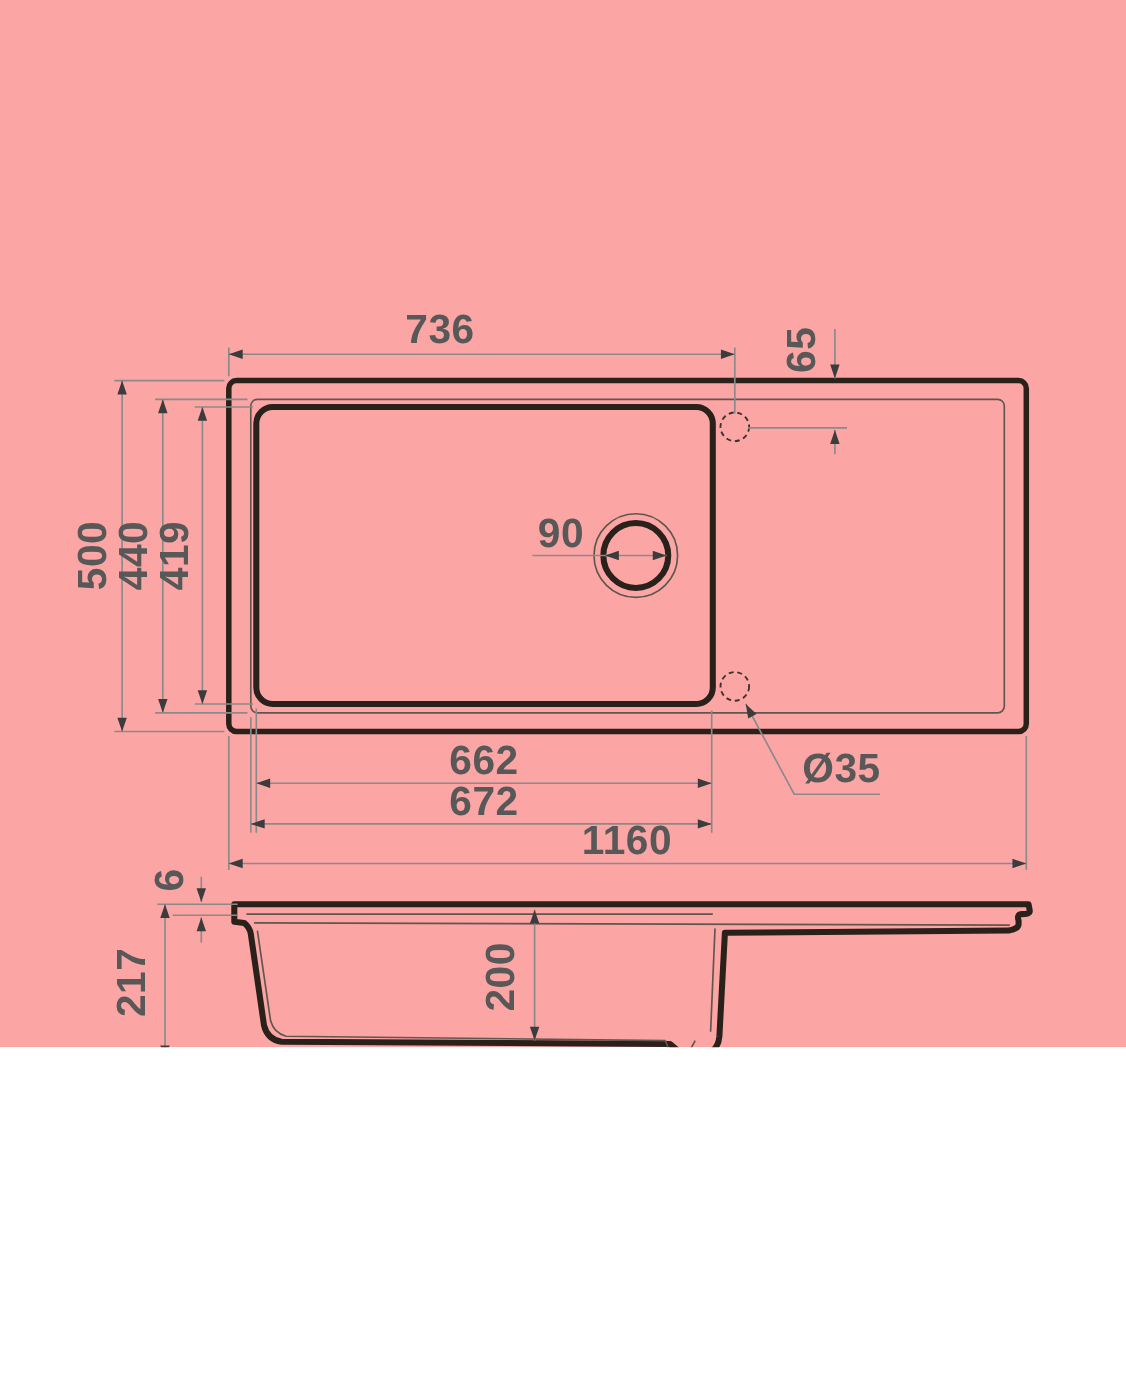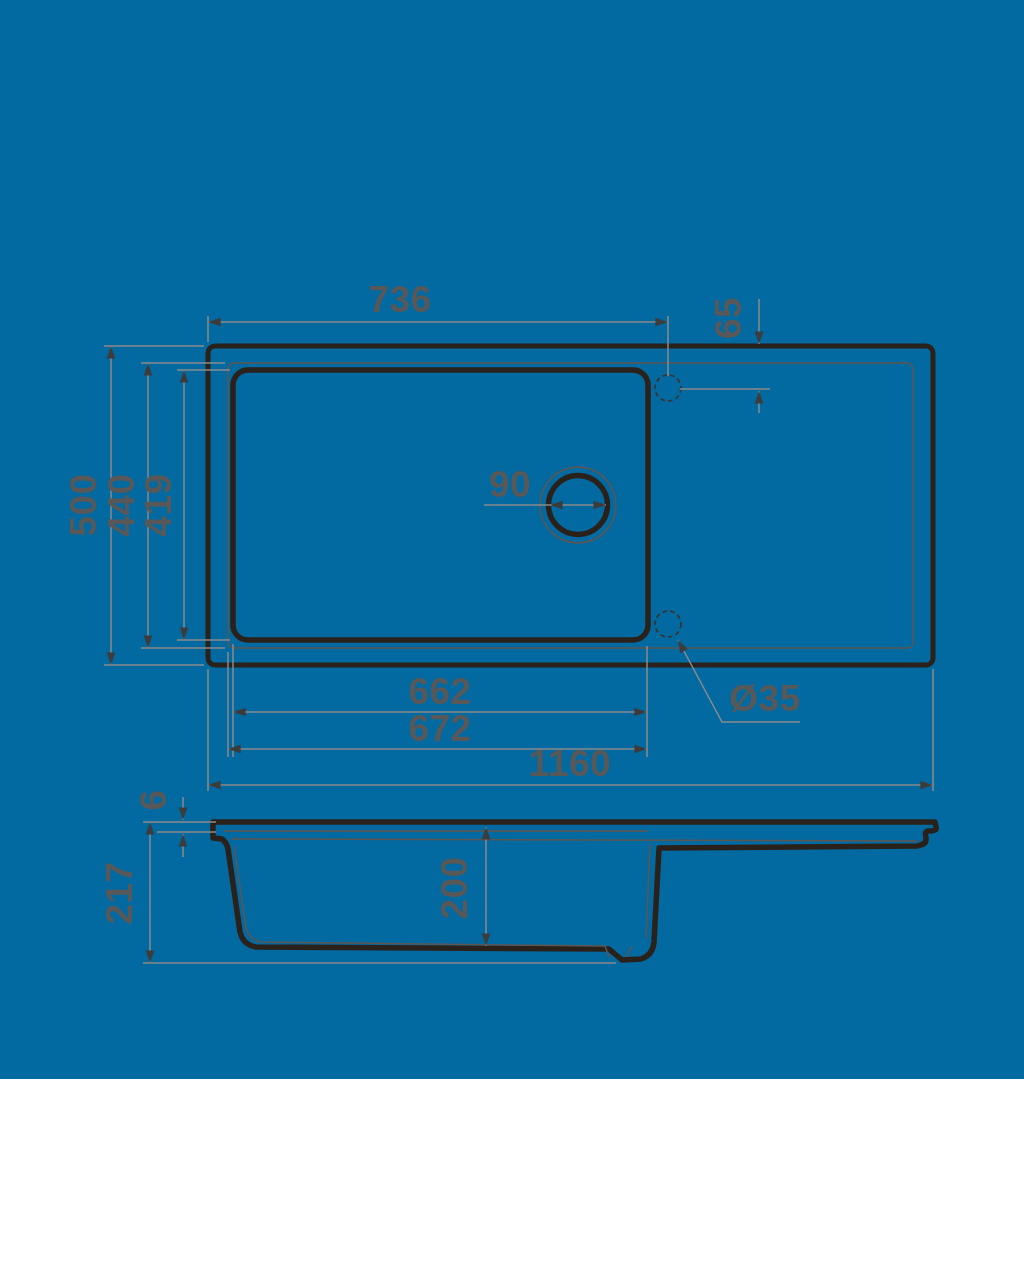--- a/index.html
+++ b/index.html
@@ -3,22 +3,22 @@
 <meta charset="utf-8">
 <style>
   html, body {
     margin: 0;
     padding: 0;
     background: #ffffff;
   }
   .stage {
     position: relative;
     width: 1024px;
-    height: 1079px;
-    background: #0369a1;
+    height: 952px;
+    background: #fca5a5;
     font-family: "Liberation Sans", sans-serif;
   }
   svg { display: block; }
 
   
   .outline {
     fill: none;
     stroke: #2b211b;
     stroke-width: 5.5;
     stroke-linejoin: round;

